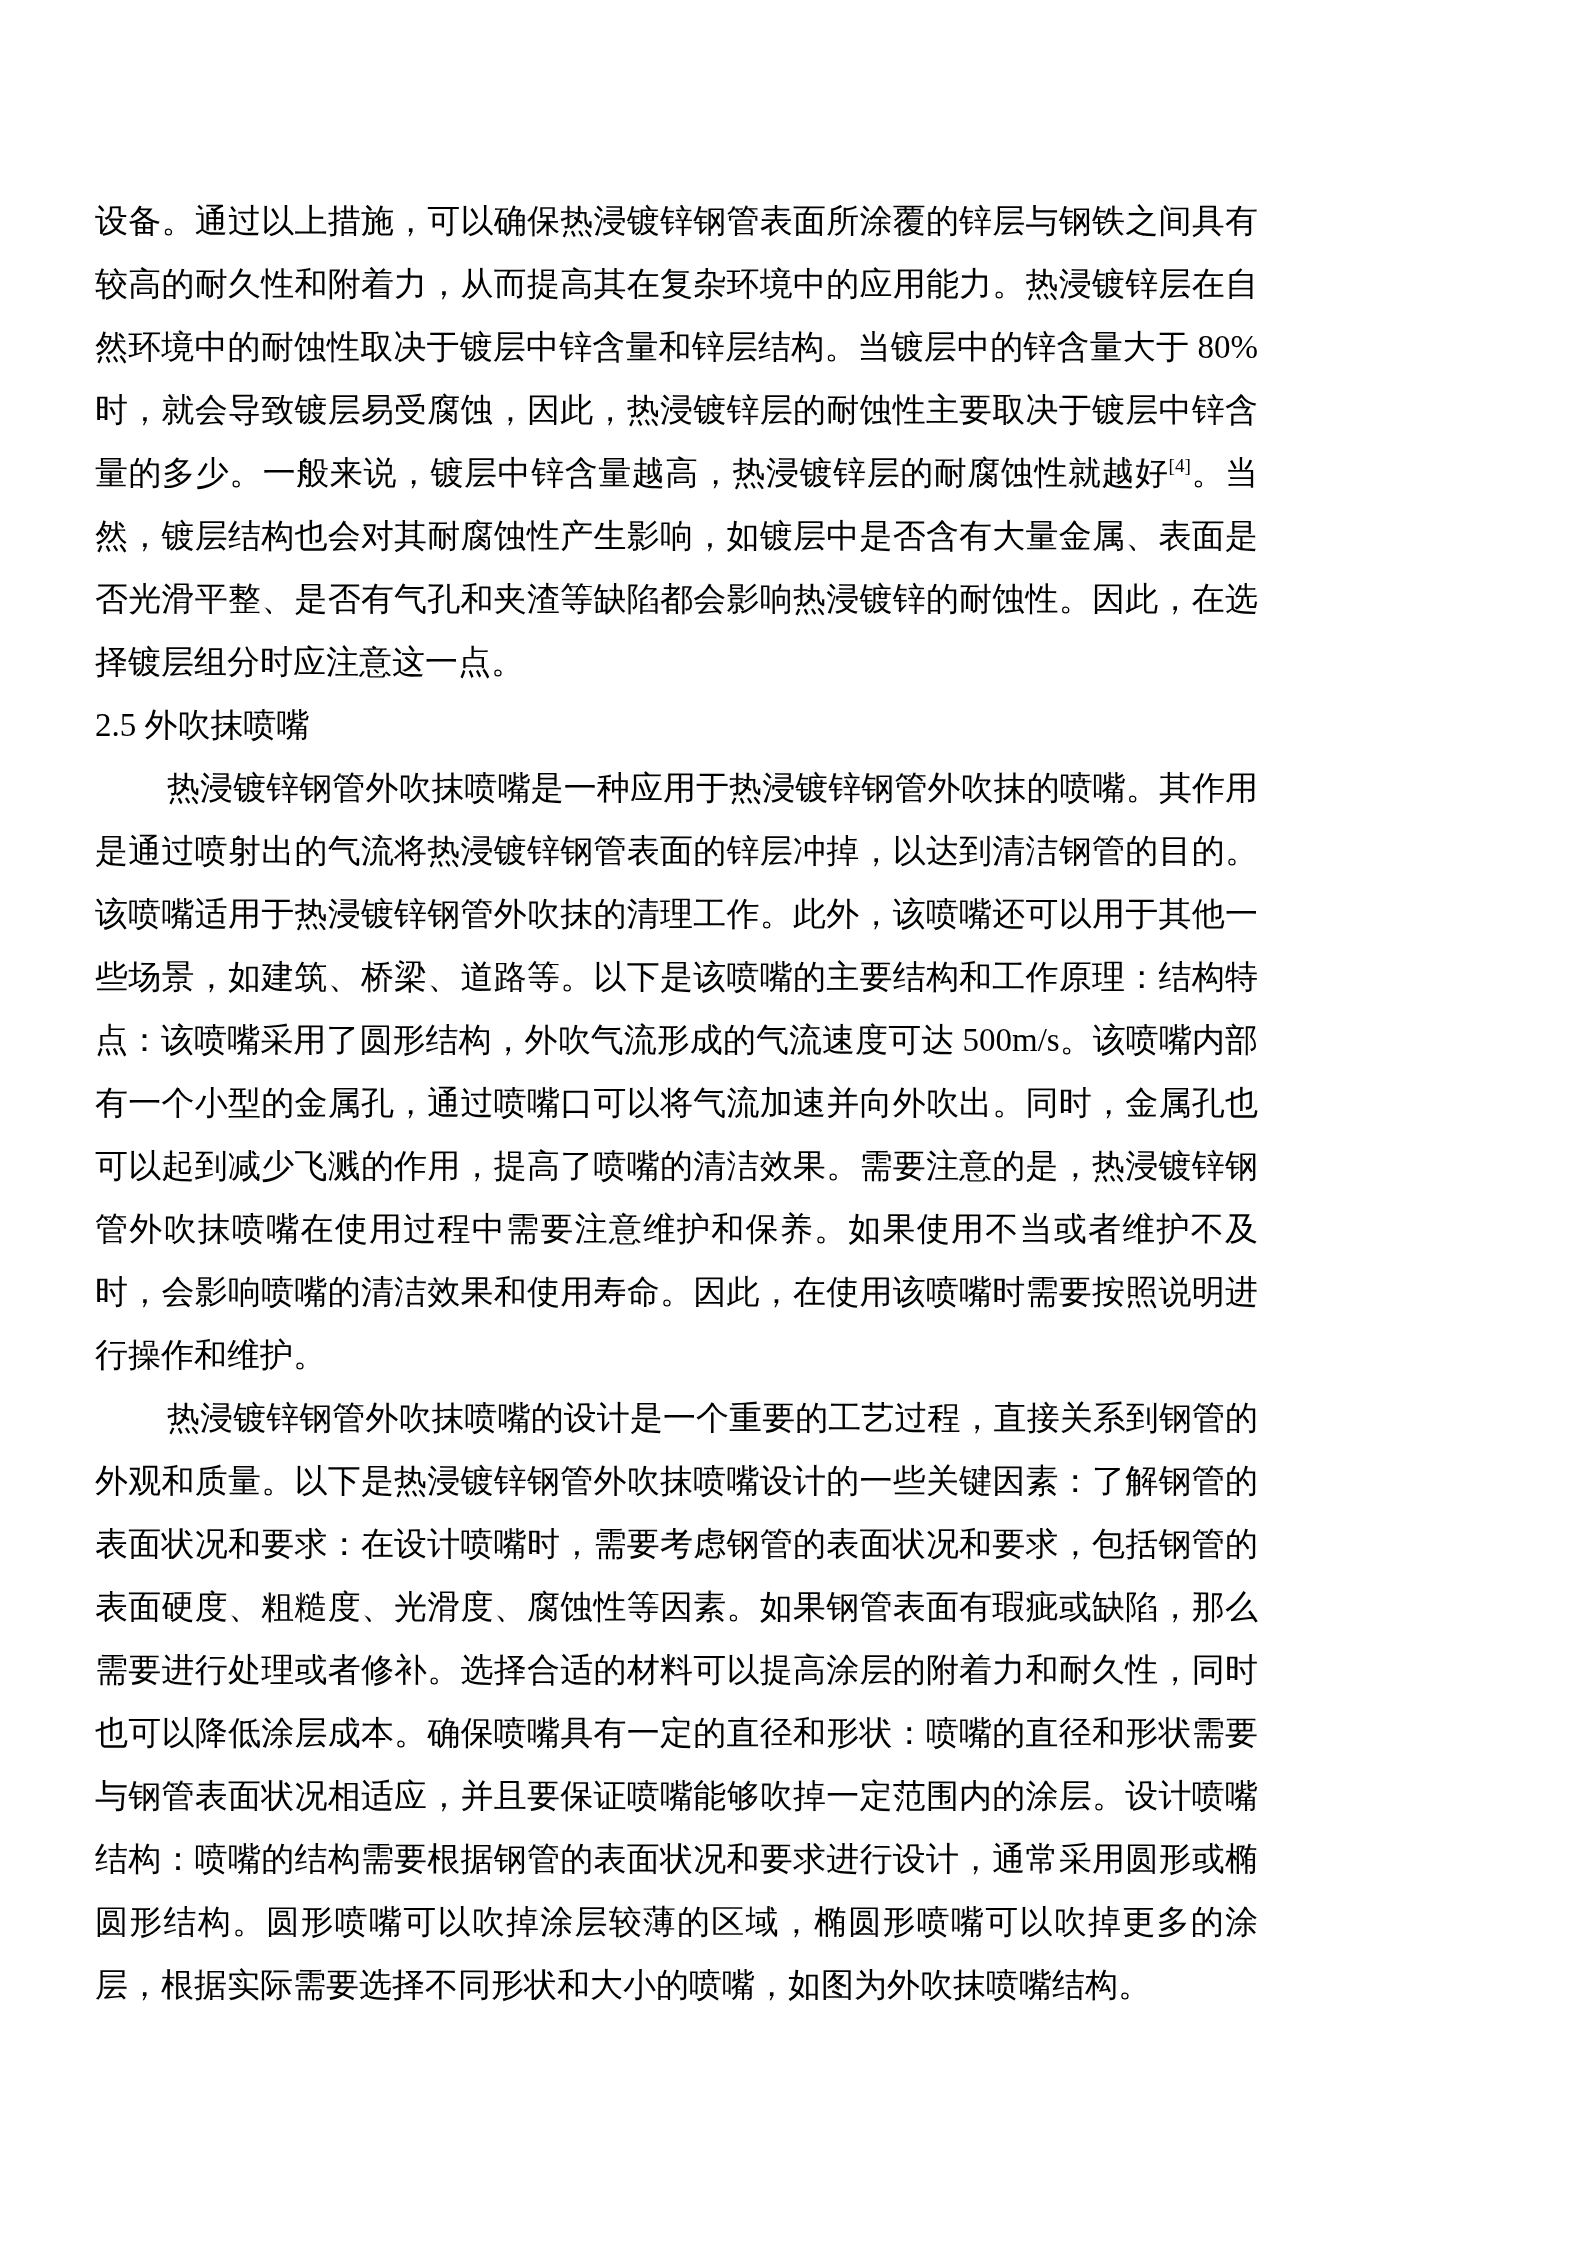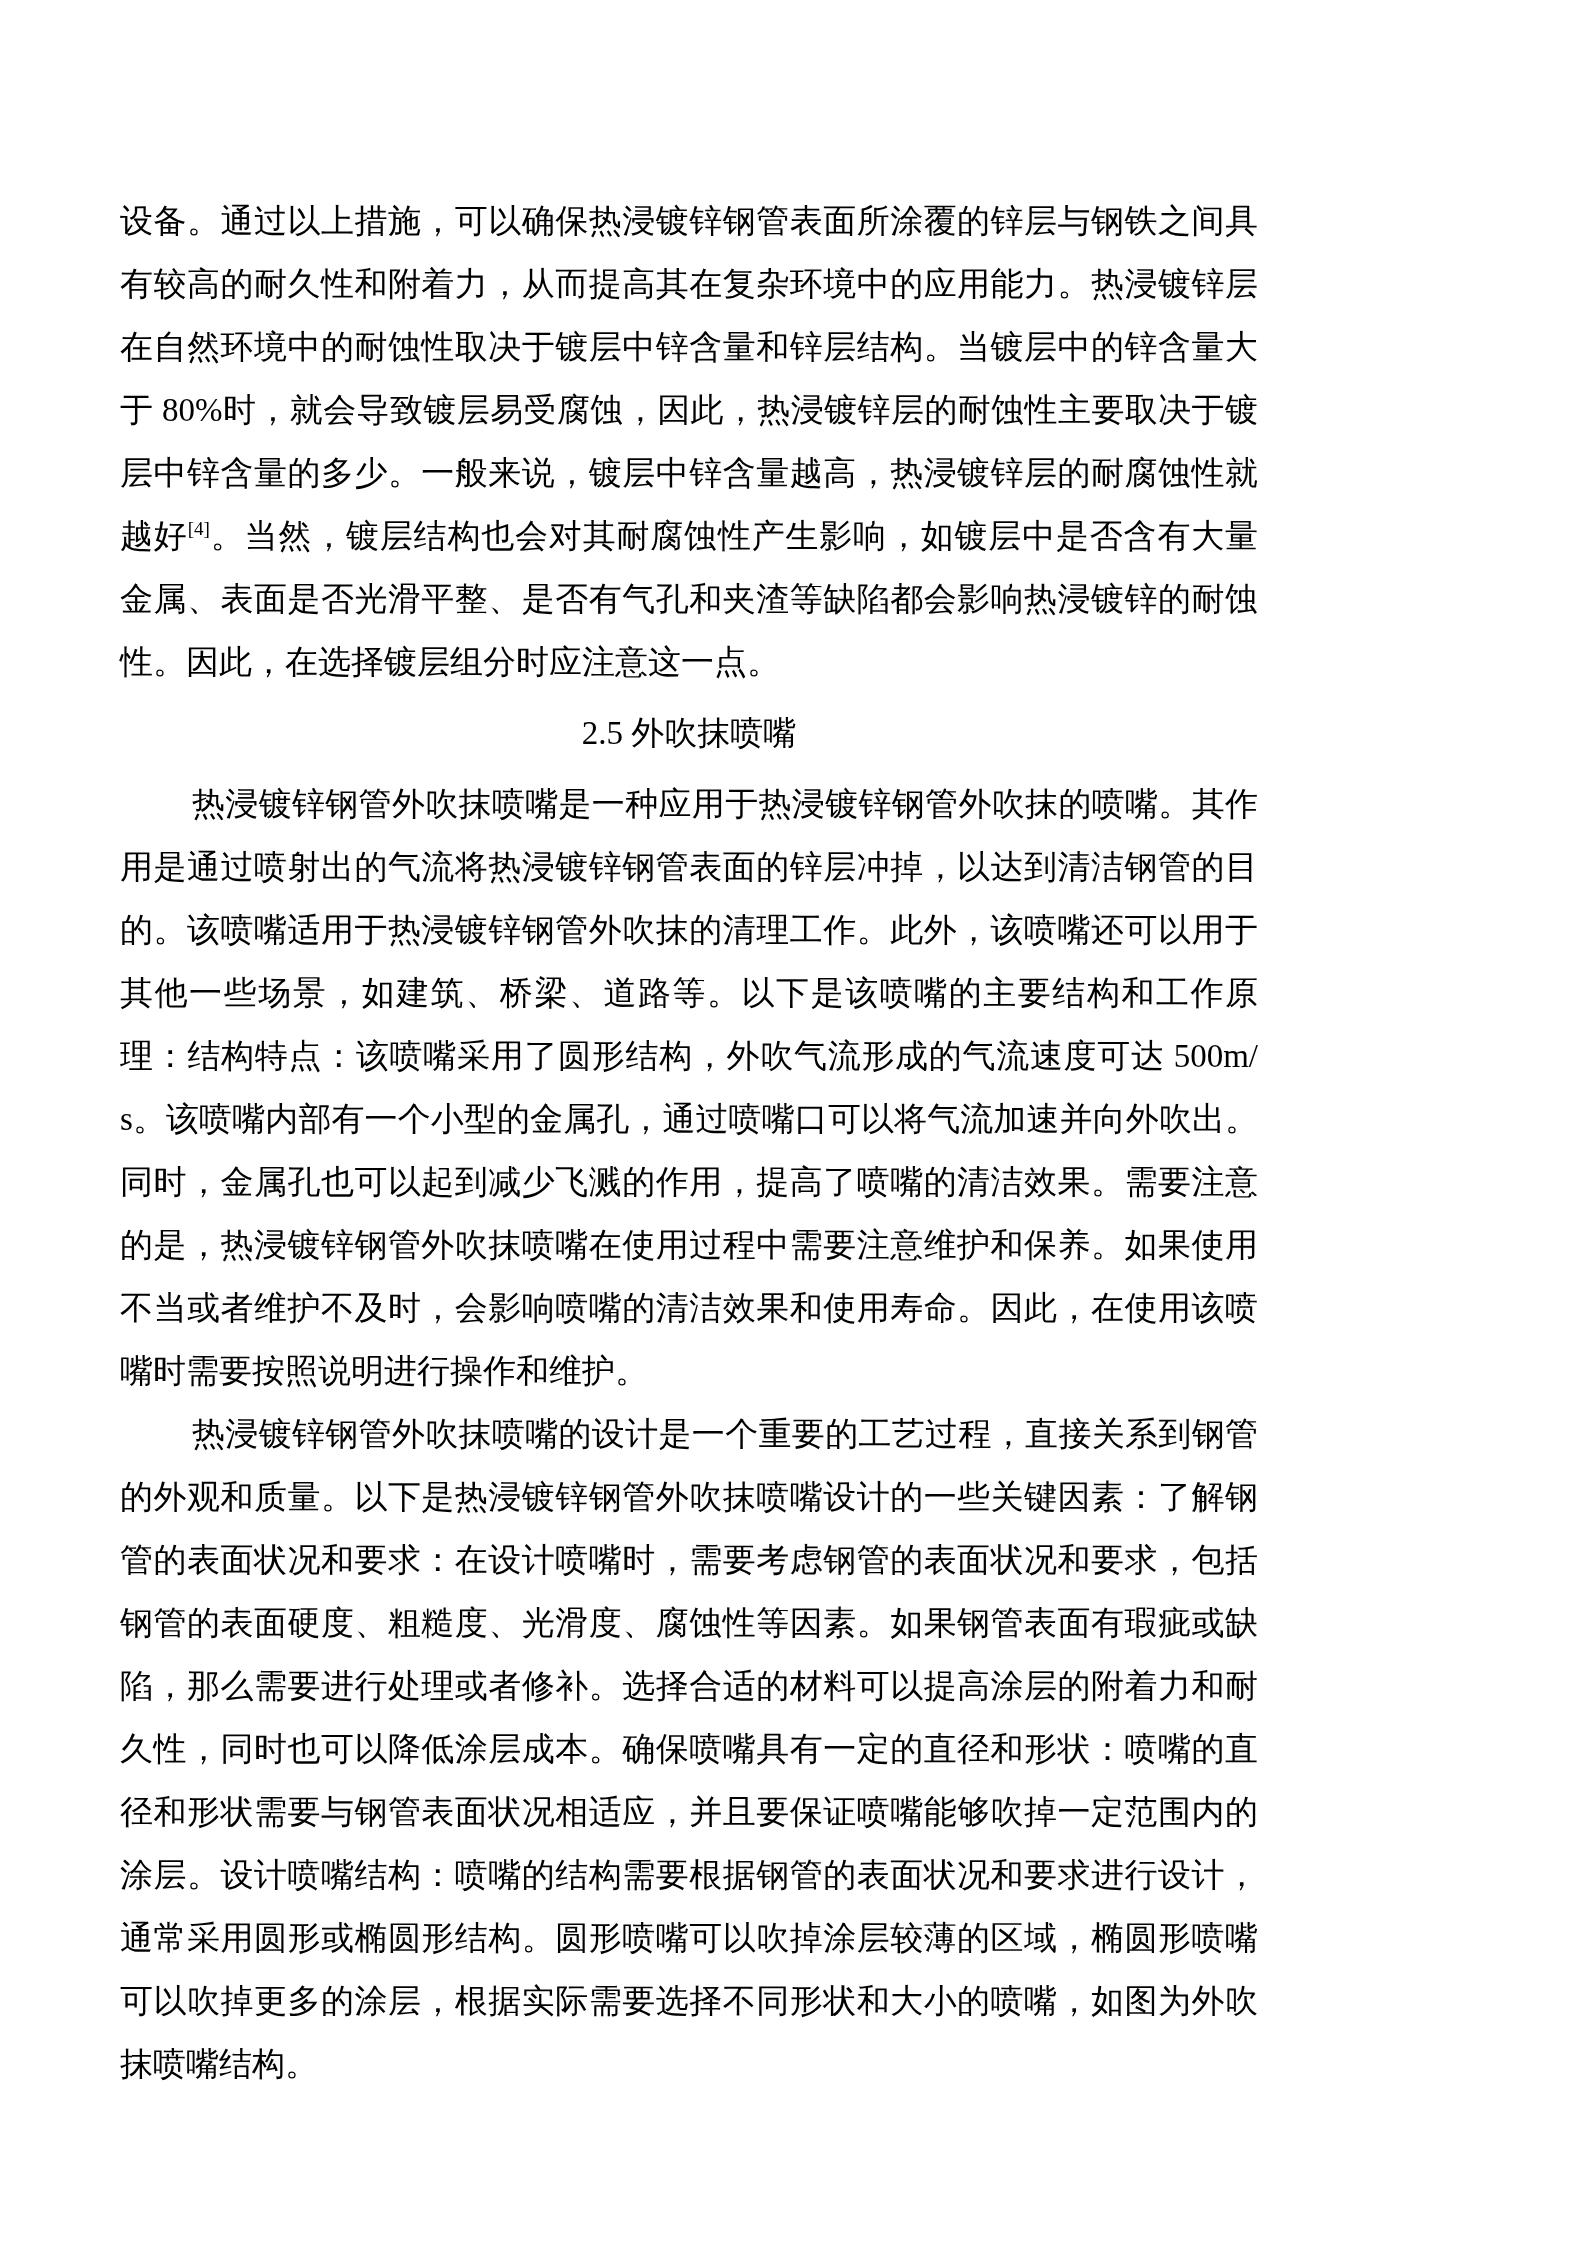--- a/index.html
+++ b/index.html
@@ -7,41 +7,41 @@
     padding: 0;
     background: #ffffff;
   }
   .page {
     position: relative;
     width: 1425px;
     height: 2245px;
     background: #ffffff;
     color: #000000;
     box-sizing: border-box;
-    padding: 190px 167px 0 120px;
+    padding: 190px 167px 0 95px;
     font-family: "Liberation Serif", "DejaVu Serif", serif;
     font-size: 33px;
     line-height: 63px;
     overflow: hidden;
   }
   .para {
     margin: 0;
     text-align: justify;
     text-justify: inter-ideograph;
     word-break: break-all;
   }
   .para.indent {
     text-indent: 72px;
   }
   .section-heading {
-    margin: 8px;
+    margin: 0;
     font-size: 33px;
     font-weight: normal;
     line-height: 63px;
-    text-align: center;
+    text-align: left;
   }
   sup.footnote-ref {
     font-size: 0.58em;
     line-height: 0;
     vertical-align: super;
   }
 </style>
 </head>
 <body>
 

